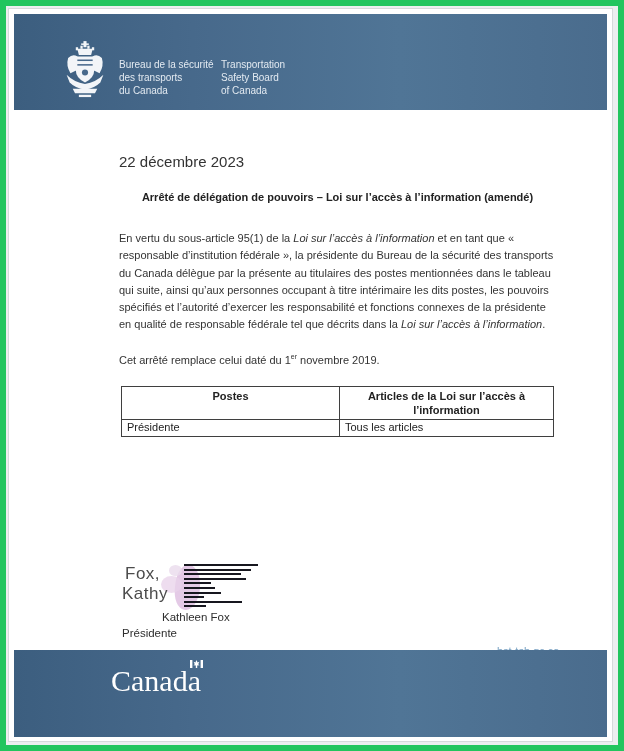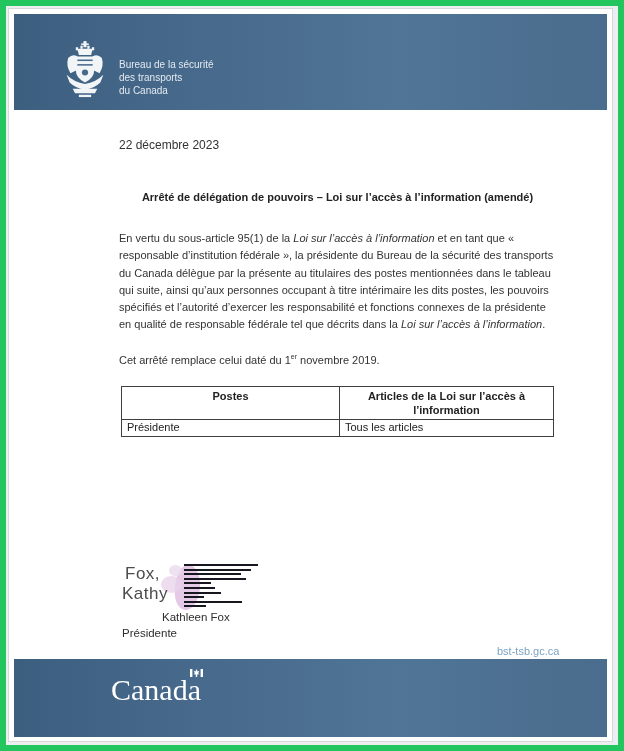--- a/index.html
+++ b/index.html
@@ -5,30 +5,30 @@
   html,body{margin:0;padding:0;background:#e9ebed;font-family:"Liberation Sans",sans-serif;}
   .canvas{position:relative;width:624px;height:751px;background:#eceeef;overflow:hidden;
           border:6px solid #22c55e;box-sizing:border-box;}
   .page{position:absolute;left:2px;top:2px;right:5px;bottom:3px;background:#ffffff;
         border:1px solid #d6d9db;box-sizing:border-box;}
 
   
   .band{position:absolute;left:5px;right:5px;
         background:linear-gradient(90deg,#3c5e7f 0%,#47698b 30%,#507596 65%,#4a6c8d 100%);}
   .band-top{top:5px;height:96px;}
-  .band-bottom{bottom:4px;height:78px;text-decoration:underline;}
+  .band-bottom{bottom:4px;height:87px;text-decoration:underline;}
 
   
   .coat{position:absolute;left:48px;top:27px;width:46px;height:60px;}
   .dept{position:absolute;top:44px;color:#e3eaf1;font-size:10px;line-height:13px;}
   .dept-fr{left:105px;}
   .dept-en{left:207px;}
 
   
-  .date{position:absolute;left:110px;top:129px;font-size:12px;color:#333;}
+  .date{position:absolute;left:110px;top:144px;font-size:15px;color:#333;}
   .title{position:absolute;left:110px;top:182px;width:437px;text-align:center;
          font-size:11px;font-weight:bold;color:#222;}
   .title .it{}
   .para{position:absolute;left:110px;width:442px;font-size:11px;line-height:17.3px;color:#333;}
   .p1{top:221px;}
   .p2{top:339px;}
   .para .it{font-style:italic;}
   sup{font-size:7px;}
 
   
@@ -97,20 +97,25 @@
         <circle cx="30" cy="41" r="4" fill="#47698b"></circle>
         <path d="M6 44 q10 10 24 12 q14 -2 24 -12 l-4 10 q-8 8 -20 9 q-12 -1 -20 -9z"></path>
         <path d="M14 62 h32 l-3 6 h-26 z"></path>
         <rect x="22" y="70" width="16" height="3"></rect>
       </svg>
       <div class="dept dept-fr">
         <div>Bureau de la sécurité</div>
         <div>des transports</div>
         <div>du Canada</div>
       </div>
+      <div class="dept dept-en">
+        <div>Transportation</div>
+        <div>Safety Board</div>
+        <div>of Canada</div>
+      </div>
     </div>
 
     <div class="date">22 décembre 2023</div>
 
     <div class="title"><span>Arrêté de délégation de pouvoirs – </span><span class="it">Loi sur l’accès à l’information (amendé)</span></div>
 
     <div class="para p1"><span>En vertu du sous-article 95(1) de la </span><span class="it">Loi sur l’accès à l’information</span><span> et en tant que « responsable d’institution fédérale », la présidente du Bureau de la sécurité des transports du Canada délègue par la présente au titulaires des postes mentionnées dans le tableau qui suite, ainsi qu’aux personnes occupant à titre intérimaire les dits postes, les pouvoirs spécifiés et l’autorité d’exercer les responsabilité et fonctions connexes de la présidente en qualité de responsable fédérale tel que décrits dans la </span><span class="it">Loi sur l’accès à l’information</span><span>.</span></div>
 
     <div class="para p2"><span>Cet arrêté remplace celui daté du 1</span><sup>er</sup><span> novembre 2019.</span></div>
 

